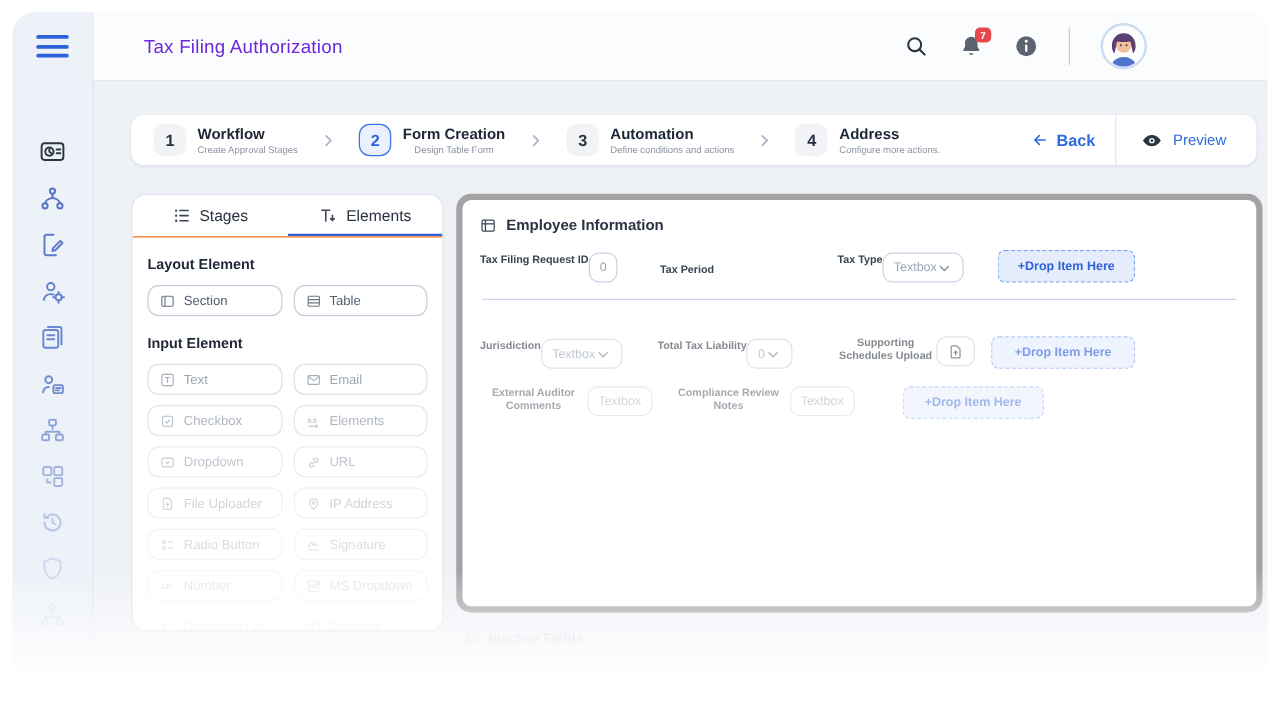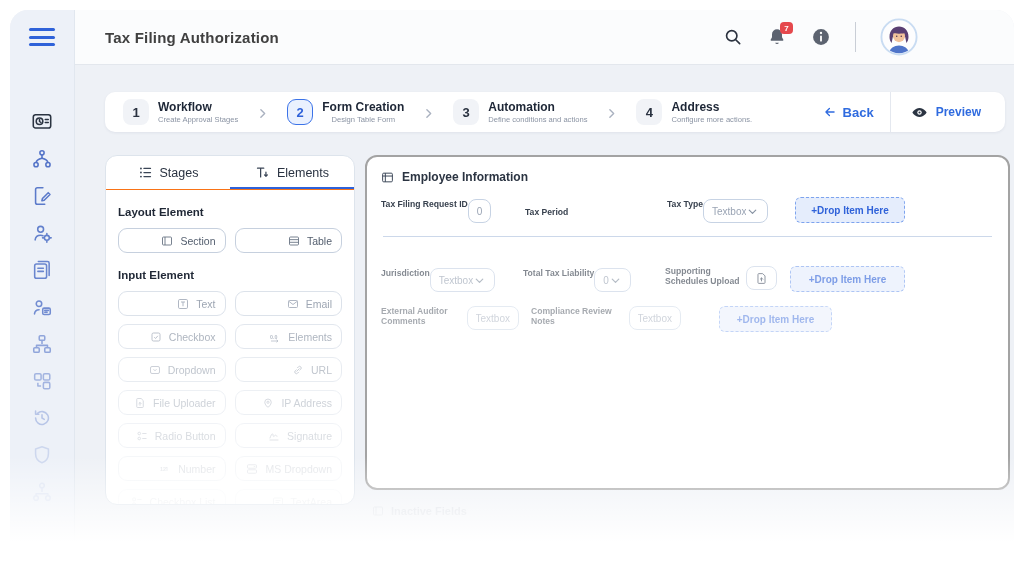--- a/index.html
+++ b/index.html
@@ -16,21 +16,21 @@
   .hamburger { width:26px; cursor:pointer; }
   .hamburger span { display:block; height:3px; border-radius:2px; background:#2f62d9; margin-bottom:4.5px; }
   .side-icons { margin-top:60px; display:flex; flex-direction:column; align-items:center; gap:15px; }
   .sicon { width:22px; height:22px; color:#5474c8; cursor:pointer; }
   .sicon svg { width:100%; height:100%; }
   .sicon.active { color:#2b3442; }
 
   
   .header { position:absolute; left:65px; top:0; right:0; height:55px; background:#fbfcfd;
             border-bottom:1px solid #e3e7ed; display:flex; align-items:center; }
-  .title { margin-left:30px; font-size:15px; font-weight:700; color:#404040; letter-spacing:.2px; }
+  .title { margin-left:40px; font-size:15px; font-weight:400; color:#6d28d9; letter-spacing:.2px; }
   .hright { margin-left:auto; margin-right:96px; display:flex; align-items:center; gap:24px; }
   .hicon { position:relative; width:20px; height:20px; cursor:pointer; }
   .hicon svg { width:100%; height:100%; }
   .badge { position:absolute; top:-5px; right:-6px; min-width:13px; height:12px; padding:0 3px;
            background:#e5484d; color:#fff; font-size:8px; font-weight:700; border-radius:4px;
            display:flex; align-items:center; justify-content:center; }
   .hdivider { width:1px; height:30px; background:#c9ced6; }
   .avatar { width:38px; height:38px; cursor:pointer; }
 
   
@@ -45,44 +45,44 @@
   .step.active .stepnum { background:#eaf1fe; border:1.6px solid #3c73e8; color:#2f62d9; border-radius:9px; }
   .steptitle { font-size:12px; font-weight:700; color:#1d2636; line-height:1.25; }
   .stepsub { font-size:7.6px; color:#8a93a3;text-align:center; }
   .stepchev { width:13px; height:13px; color:#aab2c0; margin:0 14px; flex:none; }
   .stepchev svg { width:100%; height:100%; }
   .backbtn { margin-left:auto; display:flex; align-items:center; gap:6px; color:#2f6bdf;
              font-size:13px; font-weight:700; cursor:pointer; padding:0 16px; }
   .backbtn svg { width:14px; height:14px; }
   .stepvdiv { width:1px; height:40px; background:#e4e8ef; }
   .previewbtn { display:flex; align-items:center; gap:8px; color:#2f6bdf; font-size:12px;
-                font-weight:700; cursor:pointer; padding:0 20px; }
+                font-weight:400; cursor:pointer; padding:0 20px; }
   .previewbtn svg { width:17px; height:17px; }
 
   
   .panel { position:absolute; left:30px; top:90px; width:250px; height:350px; background:#fff;
            border:1px solid #dde4ec; border-radius:12px; overflow:hidden; }
   .tabs { display:flex; height:34px; border-bottom:1px solid #f97316; }
   .tab { flex:1; display:flex; align-items:center; justify-content:center; gap:7px;
          font-size:12.5px; color:#2a3342; cursor:pointer; }
   .tab svg { width:15px; height:15px; color:#3a4556; }
   .tab.active { box-shadow:inset 0 -2px 0 #2f62d9; }
   .pbody { padding:12px; }
   .phead { font-size:11.5px; font-weight:700; color:#1f2735; margin:4px 0 10px; }
   .pgrid { display:grid; grid-template-columns:1fr 1fr; gap:8px 9px; margin-bottom:16px; }
   .pill { height:25px; border:1px solid #c6d0de; border-radius:9px; display:flex; align-items:center;
-          gap:7px; padding:0 9px; font-size:10.5px; color:#535e6e; background:#fff; cursor:grab;justify-content:flex-end; }
+          gap:7px; padding:0 9px; font-size:10.5px; color:#535e6e; background:#fff; cursor:grab; }
   .pill svg { width:12px; height:12px; flex:none; color:#6a7585; }
   .pill.faded { color:#8d97a6; border-color:#d6dde7; }
   .pill.faded svg { color:#98a2b1; }
   .op85{opacity:.85}.op70{opacity:.7}.op55{opacity:.55}.op42{opacity:.42}.op32{opacity:.32}.op22{opacity:.22}.op15{opacity:.15}
 
   
   .formpanel { position:absolute; left:290px; top:90px; width:645px; height:335px; background:#fff;
-               border:2px solid #a3a3a3; border-radius:12px; padding:13px 14px; }
+               border:5px solid #a3a3a3; border-radius:12px; padding:13px 14px;text-align:center; }
   .fhead { display:flex; align-items:center; gap:8px; font-size:12px; font-weight:700; color:#2b3442; margin-bottom:13px; }
   .fhead svg { width:13px; height:13px; color:#3a4556; }
   .frow { display:flex; align-items:flex-end; }
   .ffield { display:flex; flex-direction:row; }
   .flabel { font-size:8.6px; font-weight:700; color:#39424f; margin-bottom:6px; }
   .finput { height:24px; border:1px solid #c7d3e4; border-radius:8px; background:#fff;
             display:flex; align-items:center; padding:0 8px; font-size:10px; color:#9aa4b4; cursor:text; }
   .finput .val { flex:1; white-space:nowrap; overflow:hidden; }
   .finput svg { width:13px; height:13px; color:#3c4450; flex:none; }
   .dropzone { height:26px; border:1.4px dashed #7da3ee; background:#e5edfc; border-radius:6px;

